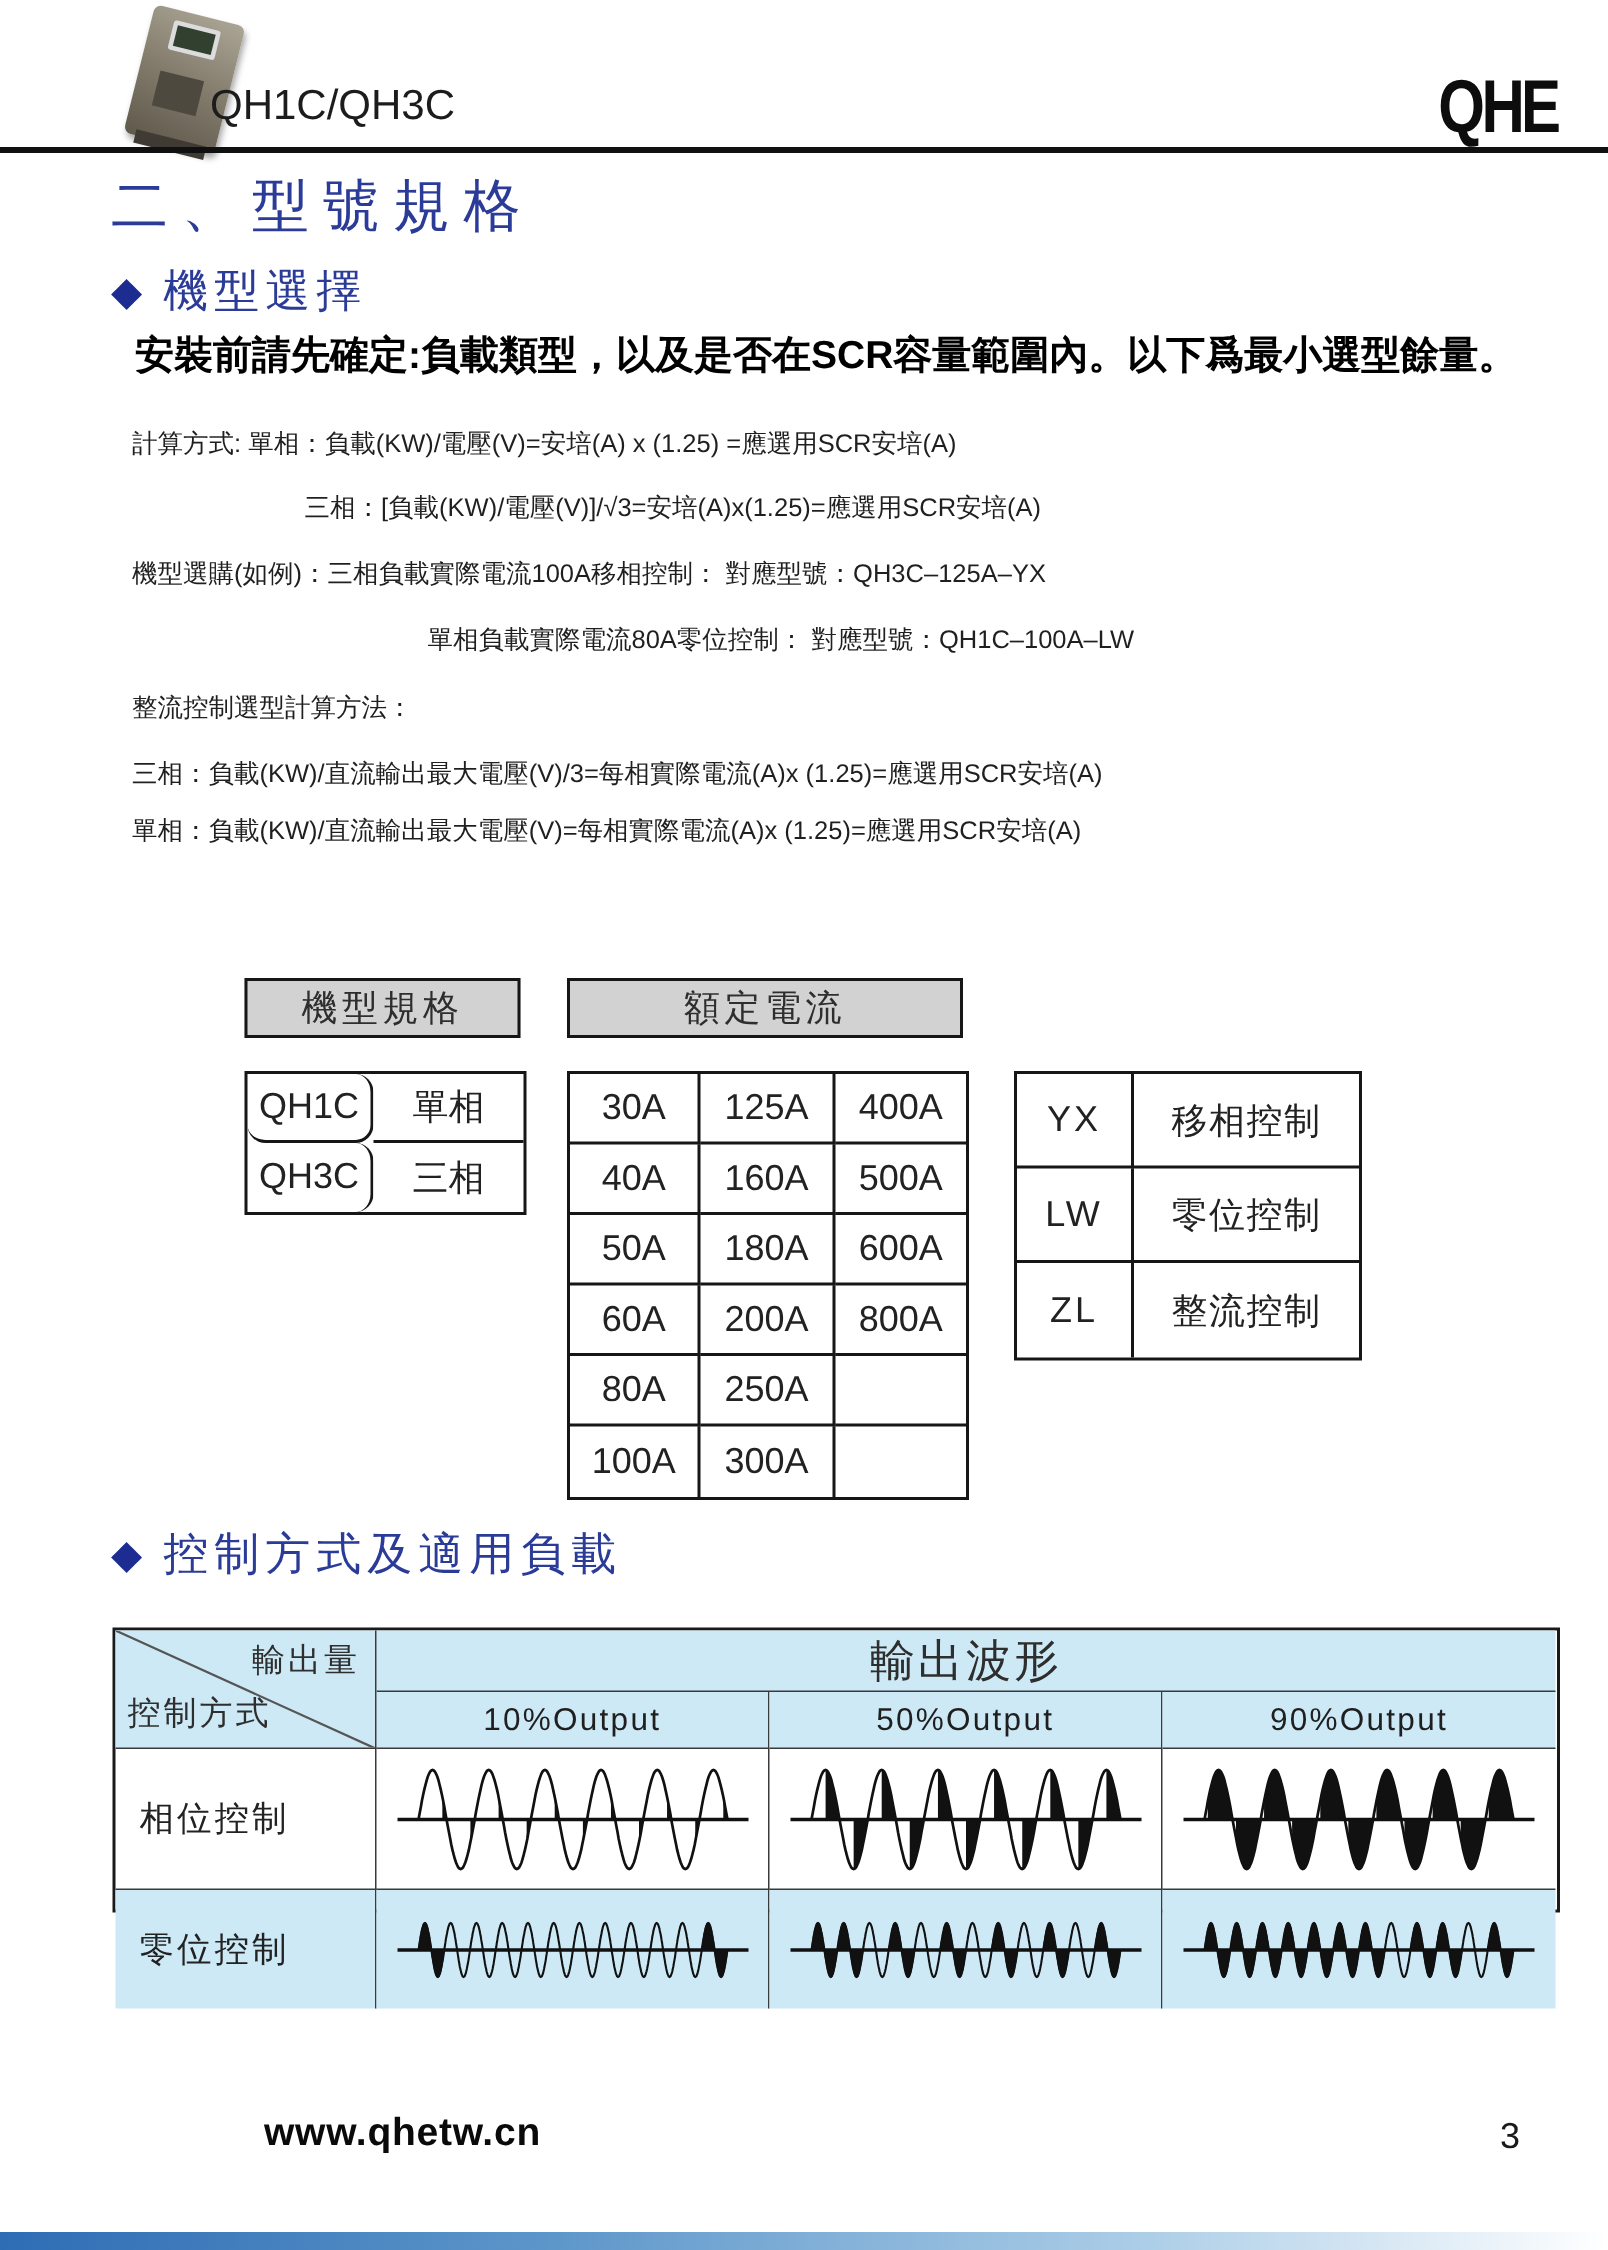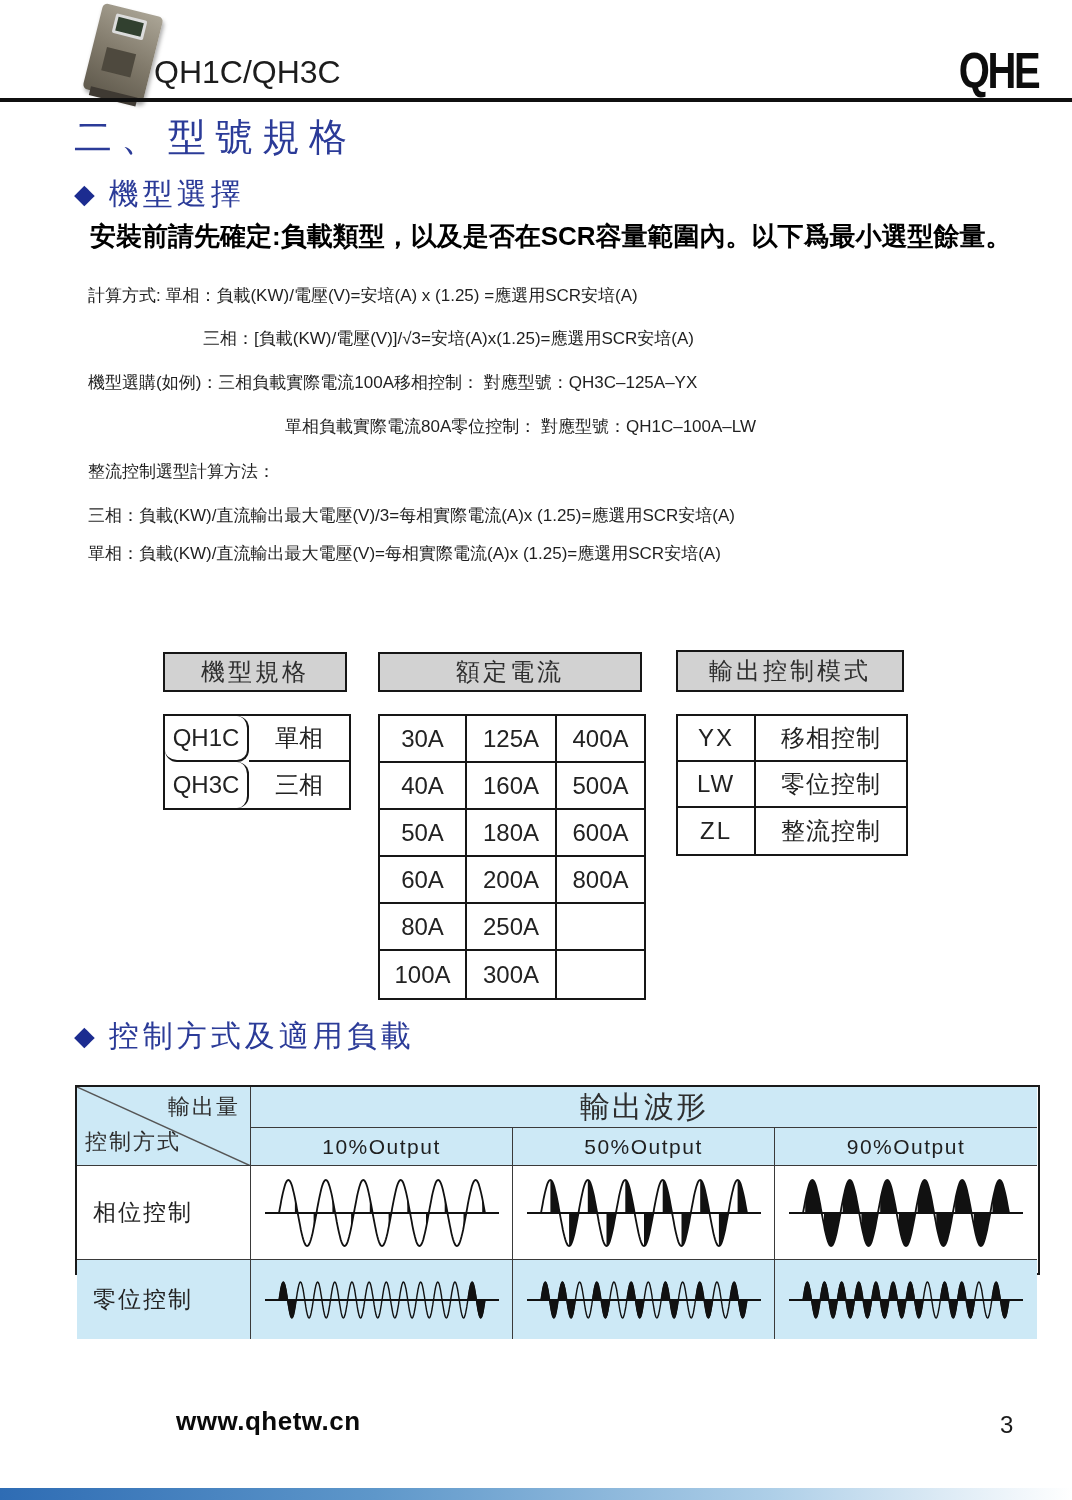--- a/index.html
+++ b/index.html
@@ -8,21 +8,21 @@
 
   
   .photo{position:absolute;left:56px;top:6px;width:140px;height:100px;}
   .ph-body{position:absolute;left:36px;top:3px;width:62px;height:88px;border-radius:5px;
            background:linear-gradient(195deg,#aba596 0%,#837c6d 50%,#5f594c 100%);
            transform:rotate(14deg);box-shadow:2px 3px 4px rgba(0,0,0,.35);}
   .ph-screen{position:absolute;left:15px;top:7px;width:26px;height:14px;background:#31402f;
              border:3px solid #dcdcdc;border-radius:2px;}
   .ph-label{position:absolute;left:14px;top:42px;width:30px;height:24px;background:#4e493e;}
   .ph-foot{position:absolute;left:8px;bottom:-5px;width:48px;height:9px;background:#3f3a33;}
-  .model-title{position:absolute;left:154px;top:54px;font-size:32px;color:#1c1c1c;}
+  .model-title{position:absolute;left:140px;top:54px;font-size:28px;color:#1c1c1c;}
   .brand{position:absolute;right:34px;top:42px;font-size:50px;font-weight:700;letter-spacing:-3px;
          transform:scaleX(.8);transform-origin:right center;color:#0d0d0d;}
   .hr-top{position:absolute;left:0;top:98px;width:1072px;height:4px;background:#101010;}
 
   
   .h1{position:absolute;left:74px;top:112px;font-size:38px;letter-spacing:9px;color:#2b3b98;}
   .h2{position:absolute;display:flex;align-items:center;gap:14px;color:#2b3b98;}
   .h2 .dia{font-size:27px;color:#1c2c90;line-height:1;}
   .h2 .h2t{font-size:30px;letter-spacing:4px;}
   .h2.s1{left:74px;top:174px;}
@@ -43,21 +43,21 @@
          display:flex;align-items:center;justify-content:center;font-size:24px;color:#222;}
   .stable .trow:last-child .tcell{border-bottom:none;}
   .stable .tcell:last-child{border-right:none;}
   .t-model .tcell{height:46px;}
   .t-model .tcell:nth-child(1){width:84px;border-radius:12px;}
   .t-model .tcell:nth-child(2){width:100px;}
   .t-current .tcell{height:47px;}
   .t-current .tcell:nth-child(1){width:87px;}
   .t-current .tcell:nth-child(2){width:90px;}
   .t-current .tcell:nth-child(3){width:87px;}
-  .t-mode .tcell{height:46px;}
+  .t-mode .tcell{height:63px;}
   .t-mode .tcell:nth-child(1){width:78px;letter-spacing:2px;}
   .t-mode .tcell:nth-child(2){width:150px;letter-spacing:1px;}
 
   
   .wtable{position:absolute;left:75px;top:1085px;width:965px;height:190px;box-sizing:border-box;
           border:2.5px solid #1a1a1a;display:grid;background:#fff;
           grid-template-columns:174px 262px 262px 262px;
           grid-template-rows:41px 38px 94px 79px;}
   .wc{border-right:1.5px solid #3a3a3a;border-bottom:1.5px solid #3a3a3a;box-sizing:border-box;
       display:flex;align-items:center;justify-content:center;overflow:hidden;}
@@ -105,21 +105,20 @@
   <div class="tline" style="left:203px;top:327px;">三相：[負載(KW)/電壓(V)]/√3=安培(A)x(1.25)=應選用SCR安培(A)</div>
   <div class="tline" style="left:88px;top:371px;">機型選購(如例)：三相負載實際電流100A移相控制：  對應型號：QH3C–125A–YX</div>
   <div class="tline" style="left:285px;top:415px;">單相負載實際電流80A零位控制：  對應型號：QH1C–100A–LW</div>
 
   <div class="tline" style="left:88px;top:460px;">整流控制選型計算方法：</div>
   <div class="tline" style="left:88px;top:504px;">三相：負載(KW)/直流輸出最大電壓(V)/3=每相實際電流(A)x (1.25)=應選用SCR安培(A)</div>
   <div class="tline" style="left:88px;top:542px;">單相：負載(KW)/直流輸出最大電壓(V)=每相實際電流(A)x (1.25)=應選用SCR安培(A)</div>
 
   <div class="gbox" style="left:163px;top:652px;width:184px;height:40px;">機型規格</div>
   <div class="gbox" style="left:378px;top:652px;width:264px;height:40px;">額定電流</div>
-  <div class="gbox" style="left:676px;top:650px;width:228px;height:42px;">輸出控制模式</div>
 
   <div class="stable t-model" style="left:163px;top:714px;">
       <div class="trow">
         <div class="tcell">QH1C</div>
         <div class="tcell">單相</div>
       </div>
       <div class="trow">
         <div class="tcell">QH3C</div>
         <div class="tcell">三相</div>
       </div>

